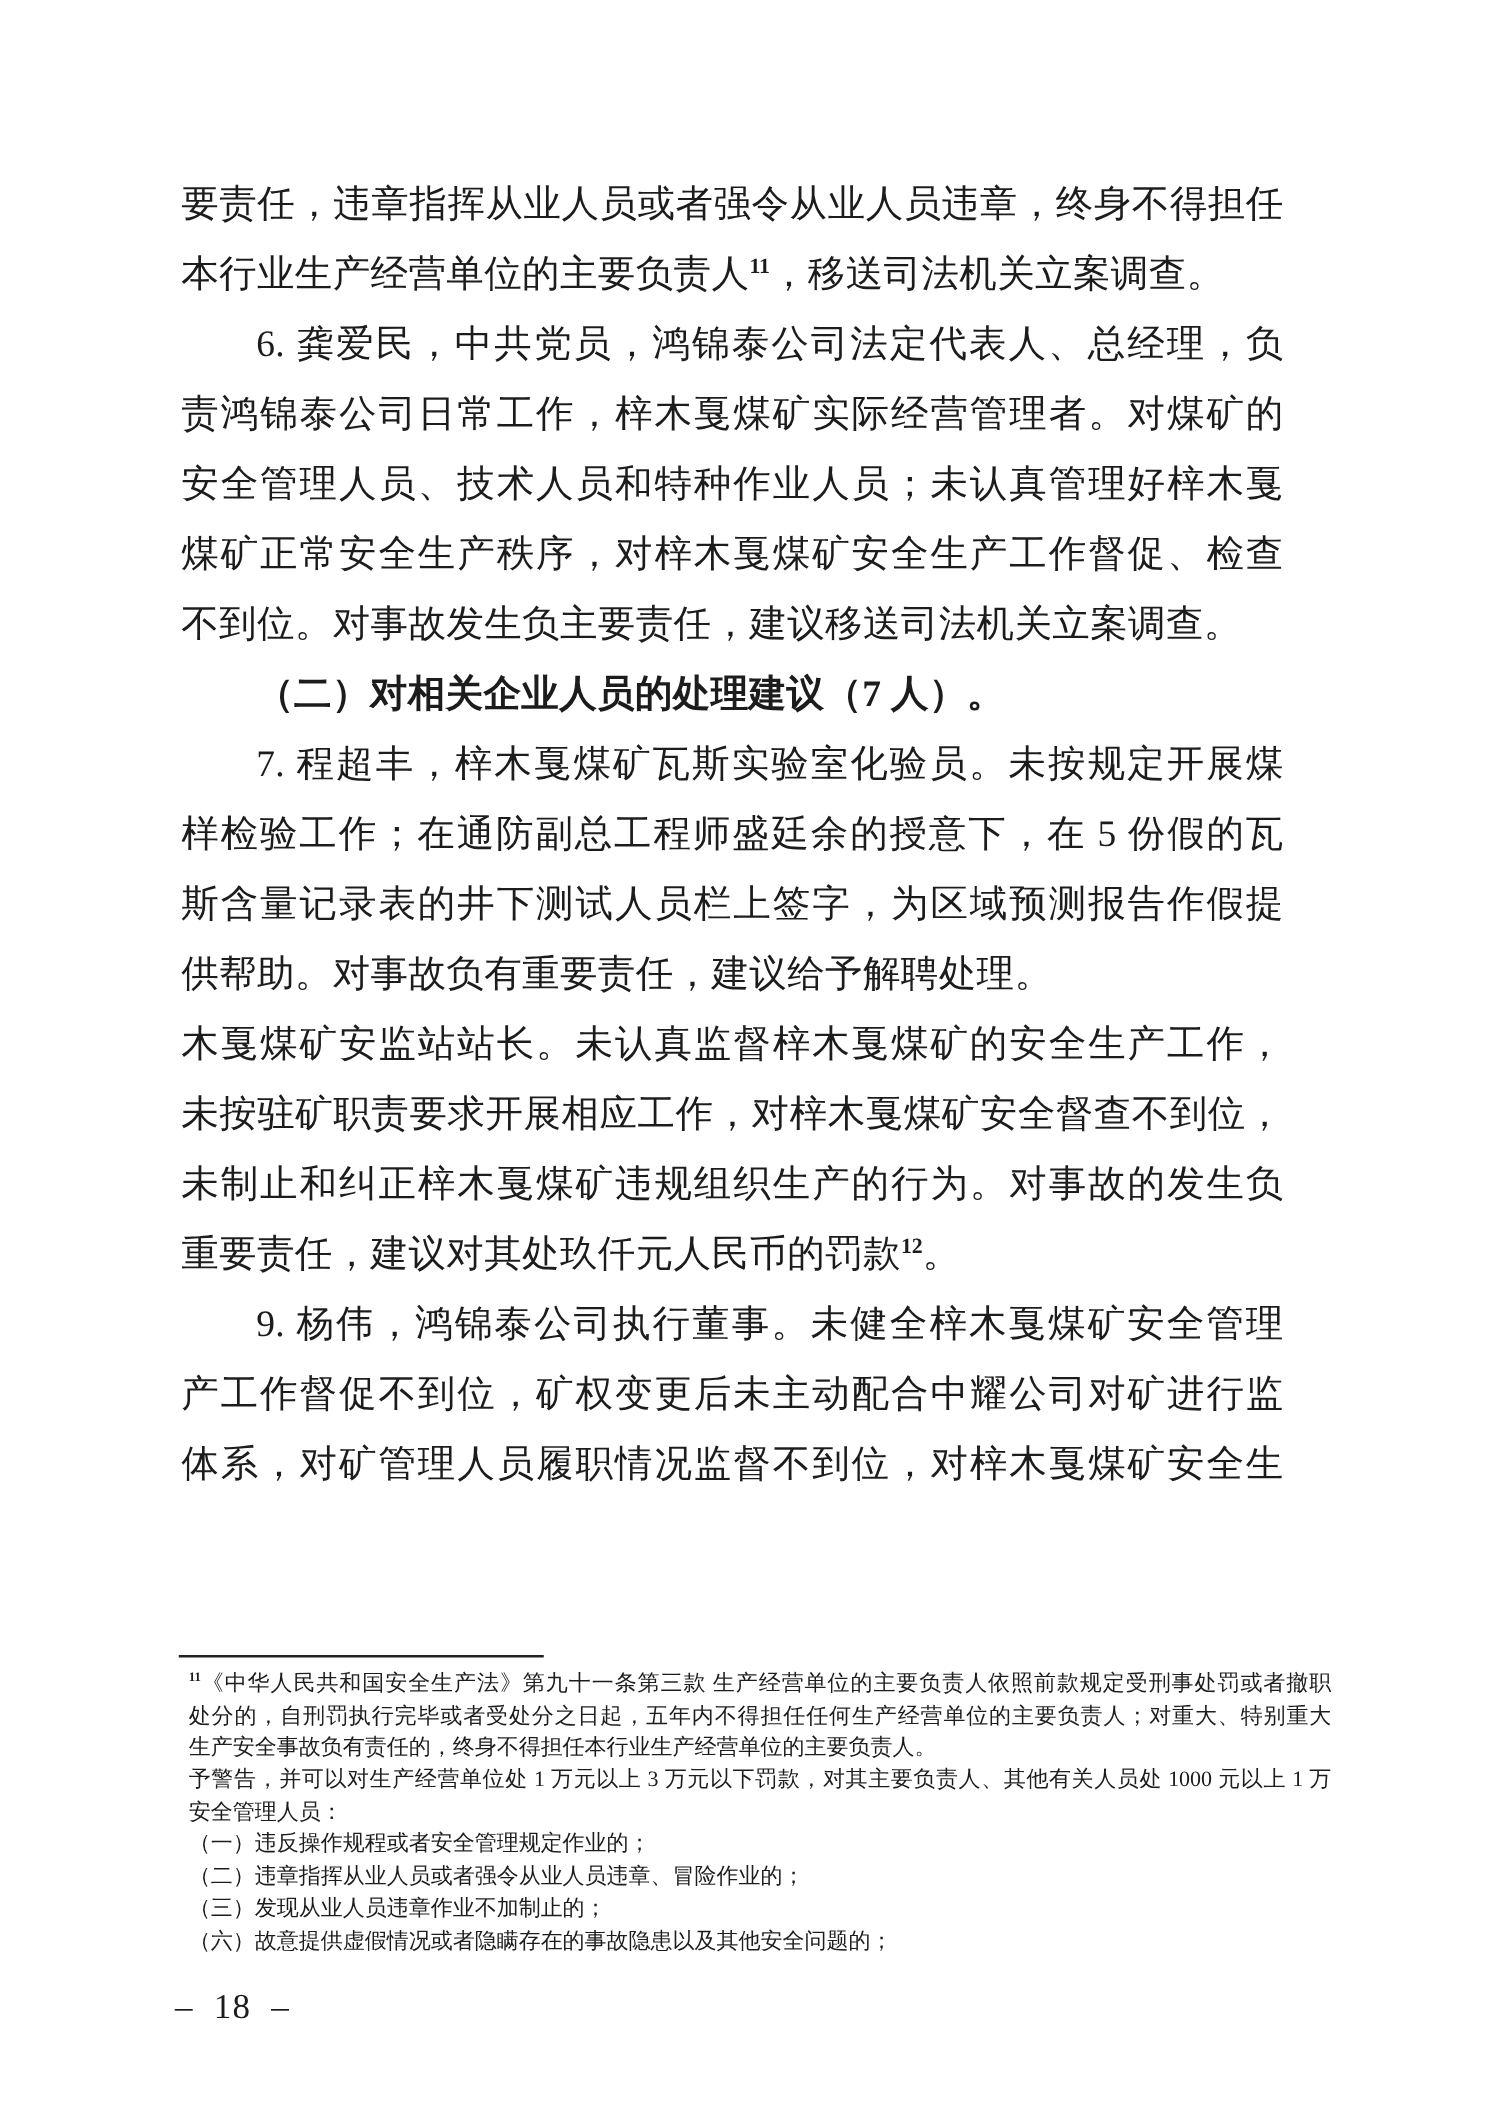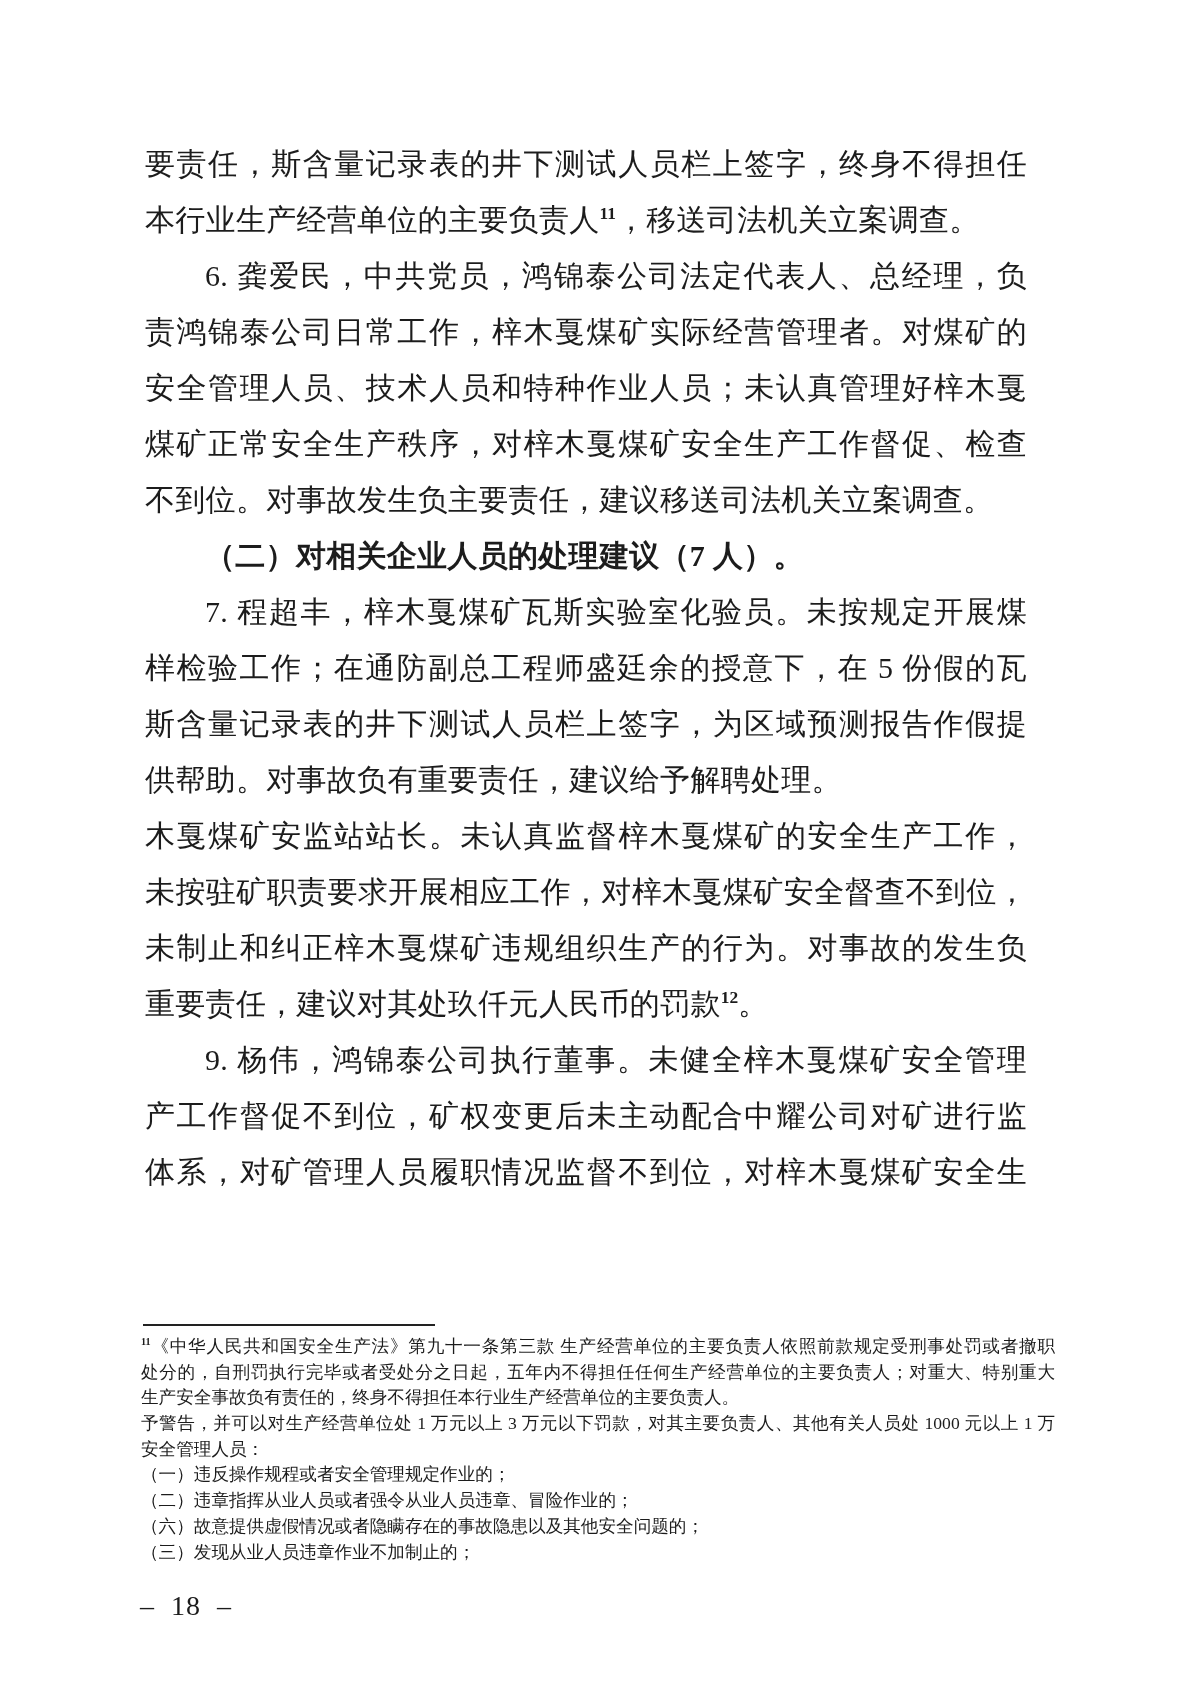--- a/index.html
+++ b/index.html
@@ -51,21 +51,21 @@
   .fn-sep {
     position: absolute;
     left: 143px;
     top: 1324px;
     width: 292px;
     height: 2px;
     background: #222222;
   }
   .fn-block {
     position: absolute;
-    left: 141px;
+    left: 151px;
     top: 1334px;
     width: 914px;
   }
   .fnline {
     height: 25.7px;
     line-height: 25.7px;
     font-size: 17.6px;
     overflow: hidden;
   }
   .page-num {
@@ -76,21 +76,21 @@
     word-spacing: 8px;
     letter-spacing: 1px;
   }
 </style>
 </head>
 <body>
 
 <div class="page">
 
   <div class="body-block">
-    <div class="bline fill">要责任，斯含量记录表的井下测试人员栏上签字，终身不得担任</div>
+    <div class="bline fill">要责任，违章指挥从业人员或者强令从业人员违章，终身不得担任</div>
     <div class="bline"><span>本行业生产经营单位的主要负责人</span><span class="sup">11</span><span>，移送司法机关立案调查。</span></div>
     <div class="bline fill indent">6. 龚爱民，中共党员，鸿锦泰公司法定代表人、总经理，负</div>
     <div class="bline fill">责鸿锦泰公司日常工作，梓木戛煤矿实际经营管理者。对煤矿的</div>
     <div class="bline fill">安全管理人员、技术人员和特种作业人员；未认真管理好梓木戛</div>
     <div class="bline fill">煤矿正常安全生产秩序，对梓木戛煤矿安全生产工作督促、检查</div>
     <div class="bline">不到位。对事故发生负主要责任，建议移送司法机关立案调查。</div>
     <div class="bline bold indent">（二）对相关企业人员的处理建议（7 人）。</div>
     <div class="bline fill indent">7. 程超丰，梓木戛煤矿瓦斯实验室化验员。未按规定开展煤</div>
     <div class="bline fill">样检验工作；在通防副总工程师盛廷余的授意下，在 5 份假的瓦</div>
     <div class="bline fill">斯含量记录表的井下测试人员栏上签字，为区域预测报告作假提</div>
@@ -107,19 +107,19 @@
   <div class="fn-sep"></div>
 
   <div class="fn-block">
     <div class="fnline fill"><span class="sup">11</span><span>《中华人民共和国安全生产法》第九十一条第三款 生产经营单位的主要负责人依照前款规定受刑事处罚或者撤职</span></div>
     <div class="fnline fill">处分的，自刑罚执行完毕或者受处分之日起，五年内不得担任任何生产经营单位的主要负责人；对重大、特别重大</div>
     <div class="fnline">生产安全事故负有责任的，终身不得担任本行业生产经营单位的主要负责人。</div>
     <div class="fnline fill">予警告，并可以对生产经营单位处 1 万元以上 3 万元以下罚款，对其主要负责人、其他有关人员处 1000 元以上 1 万</div>
     <div class="fnline">安全管理人员：</div>
     <div class="fnline">（一）违反操作规程或者安全管理规定作业的；</div>
     <div class="fnline">（二）违章指挥从业人员或者强令从业人员违章、冒险作业的；</div>
+    <div class="fnline">（三）发现从业人员违章作业不加制止的；</div>
     <div class="fnline">（六）故意提供虚假情况或者隐瞒存在的事故隐患以及其他安全问题的；</div>
-    <div class="fnline">（三）发现从业人员违章作业不加制止的；</div>
   </div>
 
   <div class="page-num">– 18 –</div>
 
 </div>
 
 </body></html>

